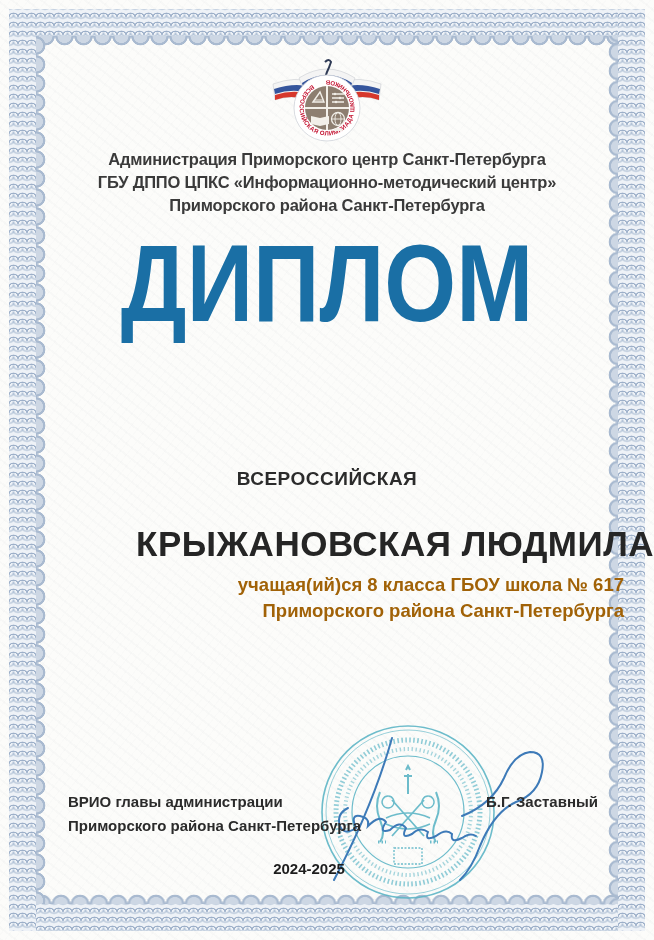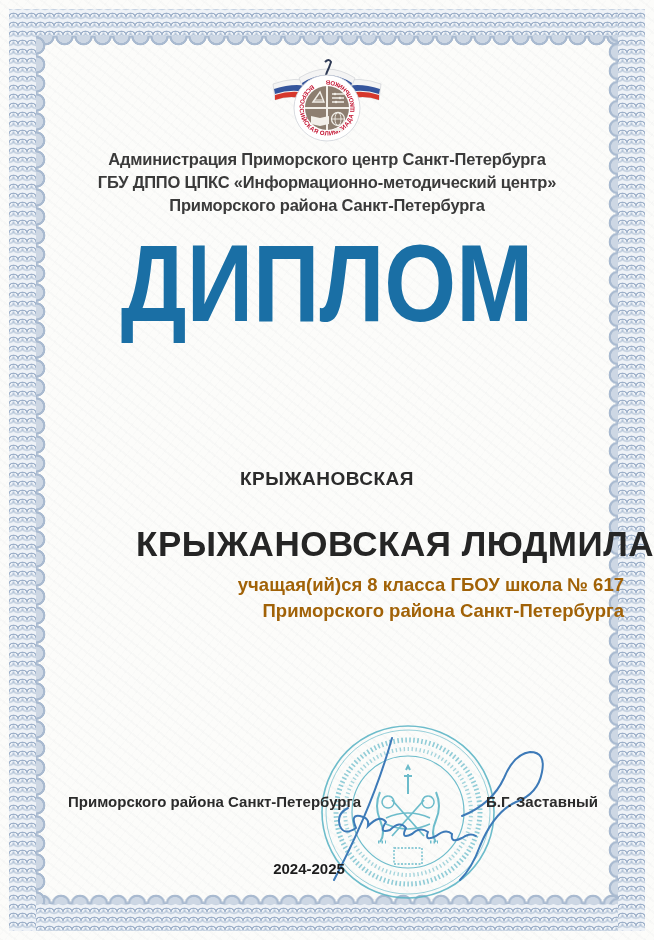--- a/index.html
+++ b/index.html
@@ -165,21 +165,21 @@
 
   <div class="org-header">
     <div>Администрация Приморского центр Санкт-Петербурга</div>
     <div>ГБУ ДППО ЦПКС «Информационно-методический центр»</div>
     <div>Приморского района Санкт-Петербурга</div>
   </div>
 
   <div class="doc-title">ДИПЛОМ</div>
 
 
-  <div class="awarded-label">КРЫЖАНОВСКАЯ</div>
+  <div class="awarded-label">ВСЕРОССИЙСКАЯ</div>
 
   <div class="recipient-name">КРЫЖАНОВСКАЯ ЛЮДМИЛА</div>
   <div class="recipient-info">
     <div>учащая(ий)ся 8 класса ГБОУ школа № 617</div>
     <div>Приморского района Санкт-Петербурга</div>
   </div>
 
   <div class="stamp">
     <svg width="180" height="180" viewBox="0 0 180 180">
       <g fill="none" stroke="#5ab4c5">
@@ -205,18 +205,19 @@
     <svg width="260" height="190" viewBox="0 0 260 190">
       <g fill="none" stroke="#3d7ab8" stroke-width="2" stroke-linecap="round">
         <path d="M34 168 C55 128 78 76 92 26"></path>
         <path d="M48 96 q-12 6 -8 18 q4 10 16 2 q-6 -14 4 -12 q10 2 8 10 q12 -12 18 -4 q-8 12 4 8 q10 -10 16 -2 q-6 12 6 6 q8 -8 16 -2 q-4 10 8 4 q10 -8 16 -2 q-2 10 10 4 q8 -6 14 -2"></path>
         <path d="M162 104 q30 -12 42 -38 q10 -24 26 -26 q16 0 12 20 q-4 22 -26 30 q-22 10 -36 44 q-8 22 -20 34"></path>
       </g>
     </svg>
   </div>
 
   <div class="sig-position">
+    <div>ВРИО главы администрации</div>
     <div>Приморского района Санкт-Петербурга</div>
   </div>
   <div class="sig-name">Б.Г. Заставный</div>
 
   <div class="year-line">2024-2025</div>
 </div>
 
 </body></html>

